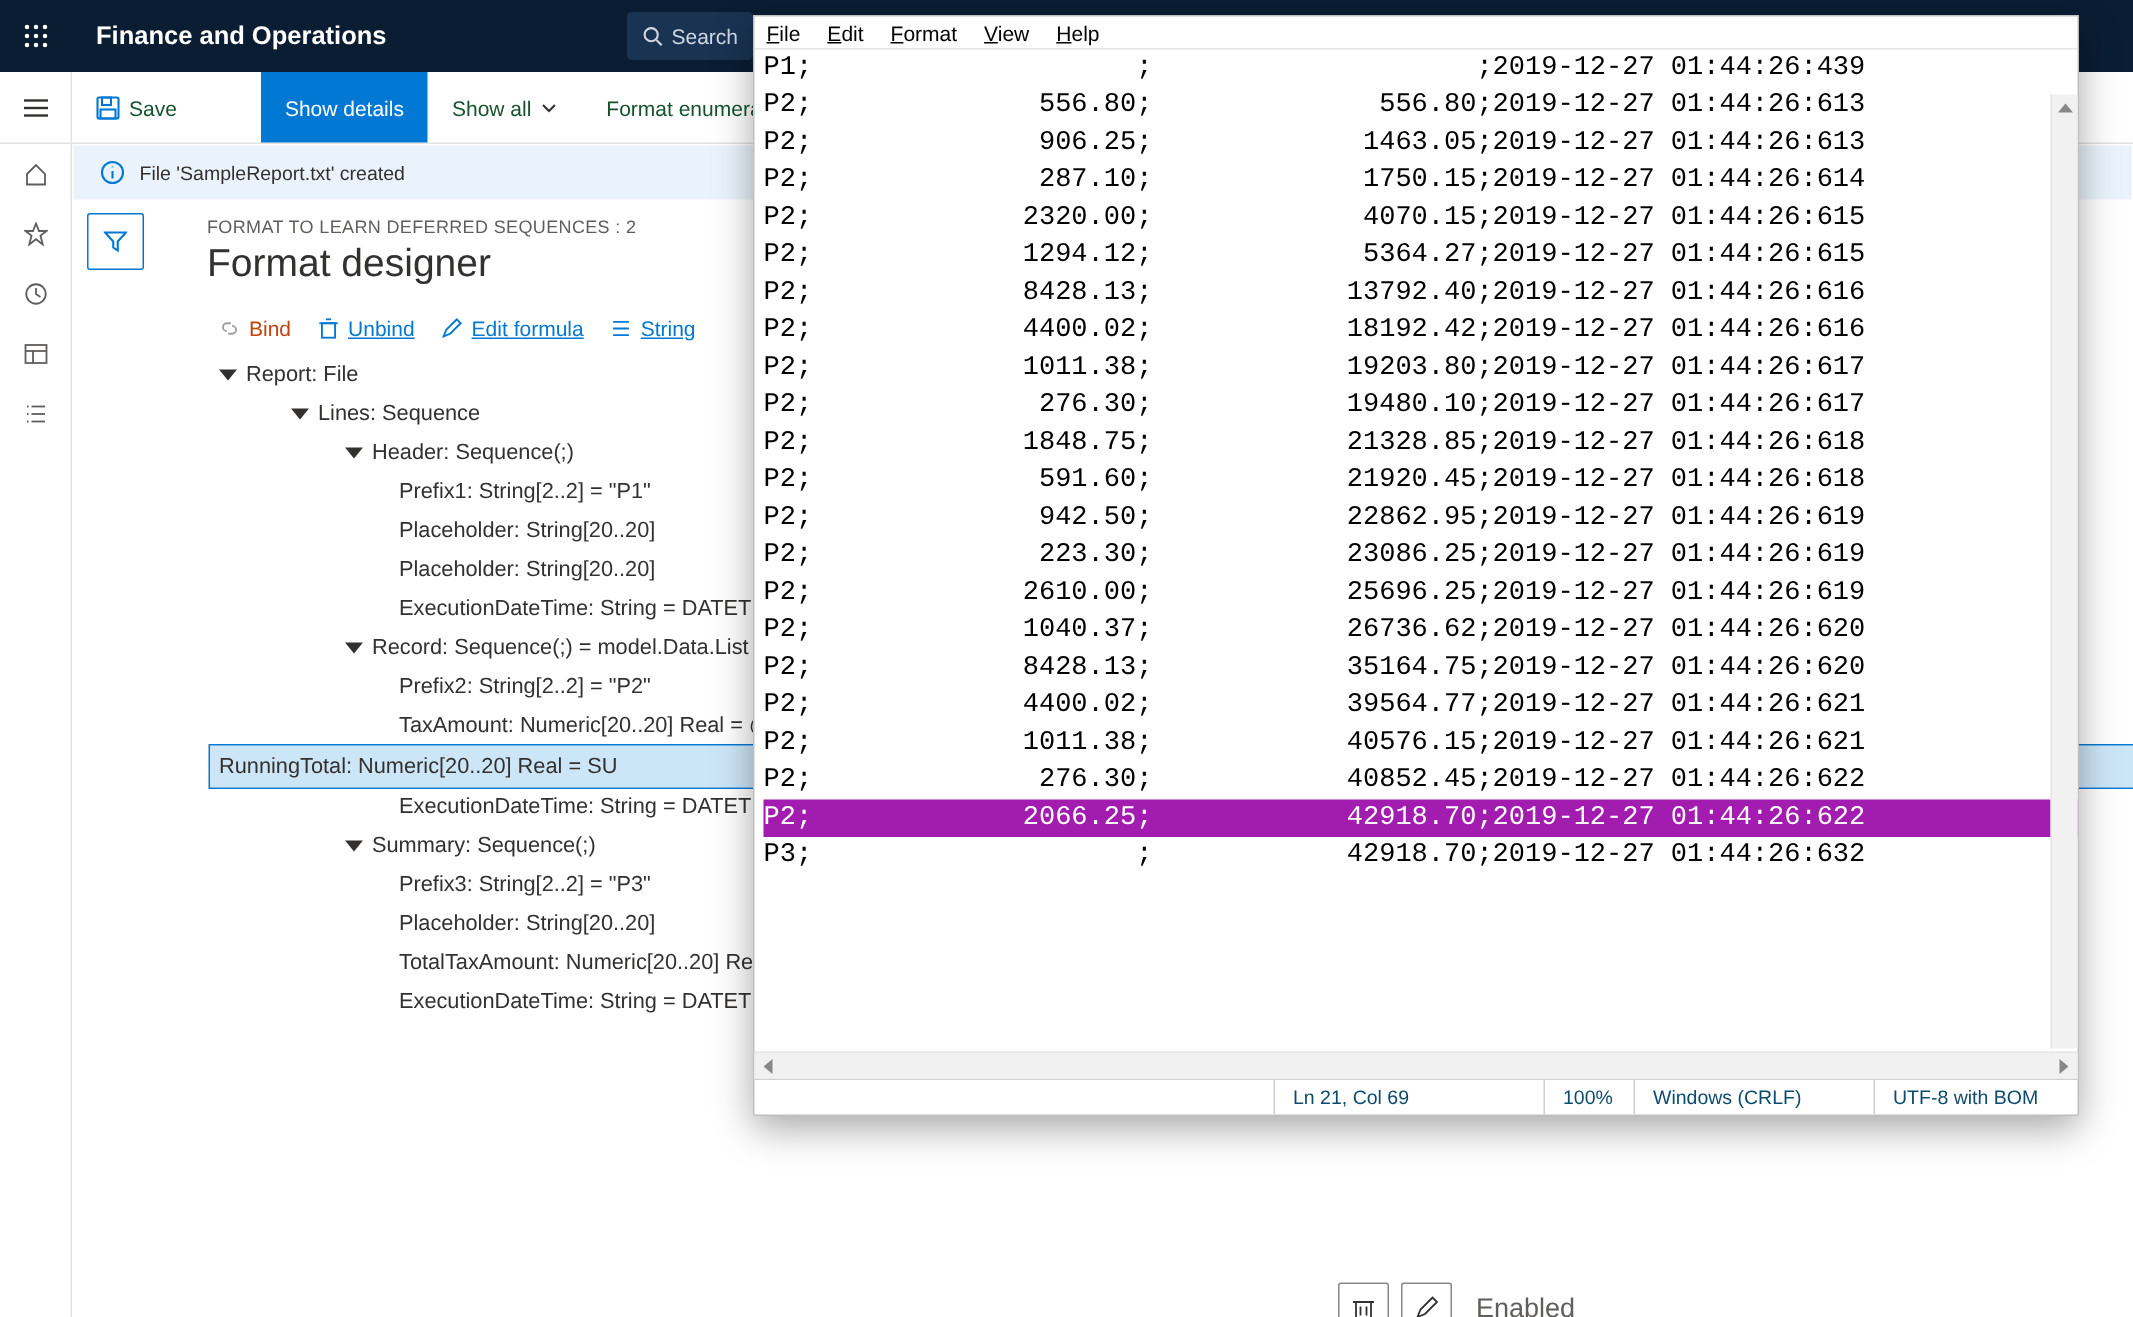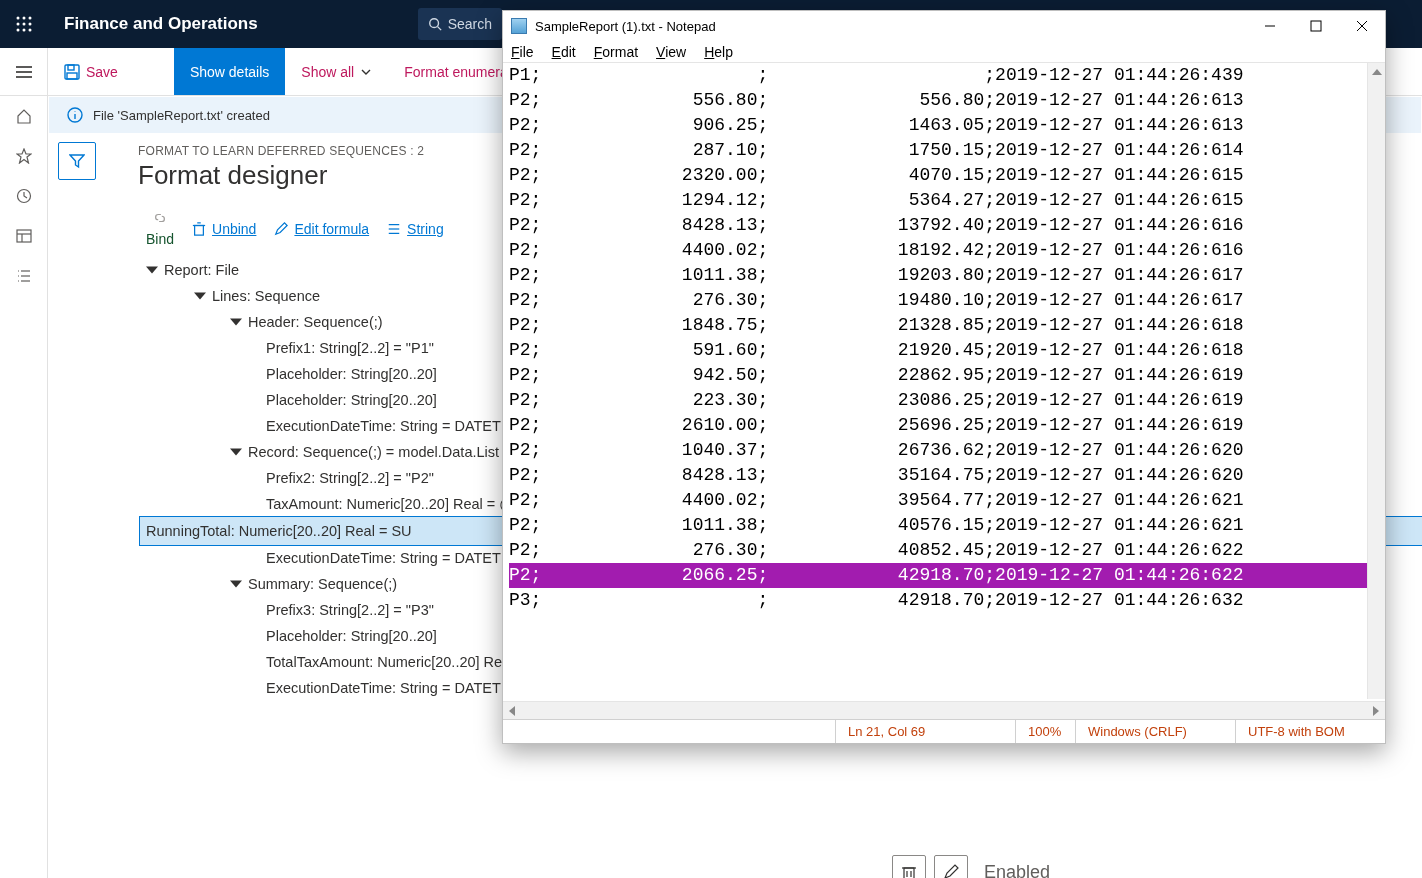--- a/index.html
+++ b/index.html
@@ -8,21 +8,21 @@
 
 .topbar { background: #0b1d33; height: 48px; display: flex; align-items: center; color: #fff; }
 .waffle { width: 48px; height: 48px; display: flex; align-items: center; justify-content: center; cursor: pointer; }
 .app-title { font-size: 17px; font-weight: 600; padding-left: 16px; }
 .search-wrap { margin-left: 160px; display: flex; align-items: center; background: #1a3353; height: 32px; border-radius: 3px; padding: 13px 10px; color: #cfd8e3; }
 .search-wrap svg { margin-right: 6px; }
 
 
 .actionbar { height: 48px; border-bottom: 1px solid #e1e1e1; display: flex; align-items: stretch; background: #fff; }
 .hamburger { width: 48px; display: flex; align-items: center; justify-content: center; border-right: 1px solid #e1e1e1; cursor: pointer; }
-.action-btn { display: flex; align-items: center; padding: 0 16px; cursor: pointer; font-size: 14px; color: #be185d; }
+.action-btn { display: flex; align-items: center; padding: 0 16px; cursor: pointer; font-size: 14px; color: #14532d; }
 .action-btn.primary { background: #0078d4; color: #fff; margin-left: 40px; }
 .action-btn.save svg { margin-right: 6px; color: #0078d4; }
 .action-btn.showall svg { margin-left: 6px; }
 
 
 .leftrail { position: absolute; left: 0; top: 96px; width: 48px; border-right: 1px solid #e1e1e1; background: #fff; height: calc(878px - 96px); }
 .leftrail .rail-item { width: 48px; height: 40px; display: flex; align-items: center; justify-content: center; color: #605e5c; cursor: pointer; }
 
 
 .content { position: absolute; left: 48px; top: 96px; right: 0; bottom: 0; }
@@ -30,21 +30,21 @@
 .notice-bar .icon-info { color: #0078d4; margin-right: 10px; }
 
 .filter-chip { position: absolute; left: 10px; top: 46px; width: 38px; height: 38px; border: 1px solid #0078d4; display: flex; align-items: center; justify-content: center; border-radius: 2px; cursor: pointer; }
 
 .page-head { padding: 10px 0 14px 90px; }
 .page-crumb { font-size: 12px; color: #605e5c; letter-spacing: .02em; }
 .page-title { font-size: 26px; color: #323130; margin-top: 2px; }
 
 .local-toolbar { display: flex; align-items: center; gap: 18px; padding: 6px 0 10px 98px; font-size: 14px; }
 .local-toolbar .t-link { display: flex; align-items: center; gap: 6px; cursor: pointer; }
-.local-toolbar .t-link.muted { color: #14532d; flex-direction: column; }
+.local-toolbar .t-link.muted { color: #c2410c; }
 .local-toolbar .t-link.blue { color: #0078d4; text-decoration: underline; }
 
 .tree { padding-left: 98px; font-size: 14.5px; color: #323130; }
 .tree .node { padding: 5px 0; display: flex; align-items: center; gap: 6px; }
 .tree .depth1 { margin-left: 48px; }
 .tree .depth2 { margin-left: 84px; }
 .tree .depth3 { margin-left: 120px; }
 .tree .caret { width: 12px; height: 12px; display: inline-block; }
 .tree .selected { background: #cde6f7; outline: 1px solid #0078d4; }
 .tree .row { display: flex; align-items: center; height: 28px; margin-left: -6px; padding-left: 6px; }
@@ -66,21 +66,21 @@
 .np-menu span { cursor: pointer; }
 .np-menu span::first-letter { text-decoration: underline; }
 .np-body { flex: 1; font-family: Consolas, "Courier New", monospace; font-size: 18px; line-height: 25px; white-space: pre; overflow: hidden; position: relative; padding-left: 6px; }
 .np-line.sel { background: #a21caf; color: #fff; }
 .np-hscroll { height: 18px; background: #f1f1f1; border-top: 1px solid #e5e5e5; position: relative; }
 .np-hscroll::before, .np-hscroll::after { content: ""; position: absolute; top: 4px; width: 0; height: 0; border-top: 5px solid transparent; border-bottom: 5px solid transparent; }
 .np-hscroll::before { left: 6px; border-right: 6px solid #888; }
 .np-hscroll::after { right: 6px; border-left: 6px solid #888; }
 .np-vscroll { position: absolute; right: 0; top: 52px; width: 18px; bottom: 44px; background: #f1f1f1; border-left: 1px solid #e5e5e5; }
 .np-vscroll::before { content:""; position:absolute; top:6px; left:4px; width:0; height:0; border-left:5px solid transparent; border-right:5px solid transparent; border-bottom:6px solid #888; }
-.np-status { height: 24px; border-top: 1px solid #d0d0d0; display: flex; font-size: 13px; color: #c2410c; }
+.np-status { height: 24px; border-top: 1px solid #d0d0d0; display: flex; font-size: 13px; color: #0c4a6e; }
 .np-status > div { border-left: 1px solid #d0d0d0; display: flex; align-items: center; padding: 0 12px; }
 .np-status > div:first-child { flex: 1; border-left:none; }
 
 svg { display: block; }
 </style>
 </head>
 <body>
 
 <div class="topbar">
   <div class="waffle">
@@ -313,51 +313,30 @@
             </svg>
           </div>
       </div>
       <div class="plabel">Enabled</div>
     </div>
 
   </div>
 </div>
 
 <div class="notepad">
-  <div class="np-title">
-    <div class="np-icon"></div>
-    <span>SampleReport (1).txt - Notepad</span>
-    <div class="spacer"></div>
-    <div class="np-ctrl">
-        <svg width="12" height="12" viewBox="0 0 12 12" stroke="#000">
-          <line x1="1" y1="6" x2="11" y2="6"></line>
-        </svg>
-      </div>
-    <div class="np-ctrl">
-        <svg width="12" height="12" viewBox="0 0 12 12" fill="none" stroke="#000">
-          <rect x="1" y="1" width="10" height="10"></rect>
-        </svg>
-      </div>
-    <div class="np-ctrl">
-        <svg width="12" height="12" viewBox="0 0 12 12" stroke="#000">
-          <line x1="1" y1="1" x2="11" y2="11"></line>
-          <line x1="11" y1="1" x2="1" y2="11"></line>
-        </svg>
-      </div>
-  </div>
   <div class="np-menu">
     <span>File</span>
     <span>Edit</span>
     <span>Format</span>
     <span>View</span>
     <span>Help</span>
   </div>
   <div class="np-body" id="np-body"><div class="np-line">P1;                    ;                    ;2019-12-27 01:44:26:439</div><div class="np-line">P2;              556.80;              556.80;2019-12-27 01:44:26:613</div><div class="np-line">P2;              906.25;             1463.05;2019-12-27 01:44:26:613</div><div class="np-line">P2;              287.10;             1750.15;2019-12-27 01:44:26:614</div><div class="np-line">P2;             2320.00;             4070.15;2019-12-27 01:44:26:615</div><div class="np-line">P2;             1294.12;             5364.27;2019-12-27 01:44:26:615</div><div class="np-line">P2;             8428.13;            13792.40;2019-12-27 01:44:26:616</div><div class="np-line">P2;             4400.02;            18192.42;2019-12-27 01:44:26:616</div><div class="np-line">P2;             1011.38;            19203.80;2019-12-27 01:44:26:617</div><div class="np-line">P2;              276.30;            19480.10;2019-12-27 01:44:26:617</div><div class="np-line">P2;             1848.75;            21328.85;2019-12-27 01:44:26:618</div><div class="np-line">P2;              591.60;            21920.45;2019-12-27 01:44:26:618</div><div class="np-line">P2;              942.50;            22862.95;2019-12-27 01:44:26:619</div><div class="np-line">P2;              223.30;            23086.25;2019-12-27 01:44:26:619</div><div class="np-line">P2;             2610.00;            25696.25;2019-12-27 01:44:26:619</div><div class="np-line">P2;             1040.37;            26736.62;2019-12-27 01:44:26:620</div><div class="np-line">P2;             8428.13;            35164.75;2019-12-27 01:44:26:620</div><div class="np-line">P2;             4400.02;            39564.77;2019-12-27 01:44:26:621</div><div class="np-line">P2;             1011.38;            40576.15;2019-12-27 01:44:26:621</div><div class="np-line">P2;              276.30;            40852.45;2019-12-27 01:44:26:622</div><div class="np-line sel">P2;             2066.25;            42918.70;2019-12-27 01:44:26:622</div><div class="np-line">P3;                    ;            42918.70;2019-12-27 01:44:26:632</div></div>
   <div class="np-vscroll"></div>
   <div class="np-hscroll"></div>
   <div class="np-status">
     <div></div>
     <div style="width:180px">Ln 21, Col 69</div>
     <div style="width:60px">100%</div>
     <div style="width:160px">Windows (CRLF)</div>
-    <div style="width:150px">UTF-8 with BOM</div>
+    <div style="width:136px">UTF-8 with BOM</div>
   </div>
 </div>
 
 </body></html>

